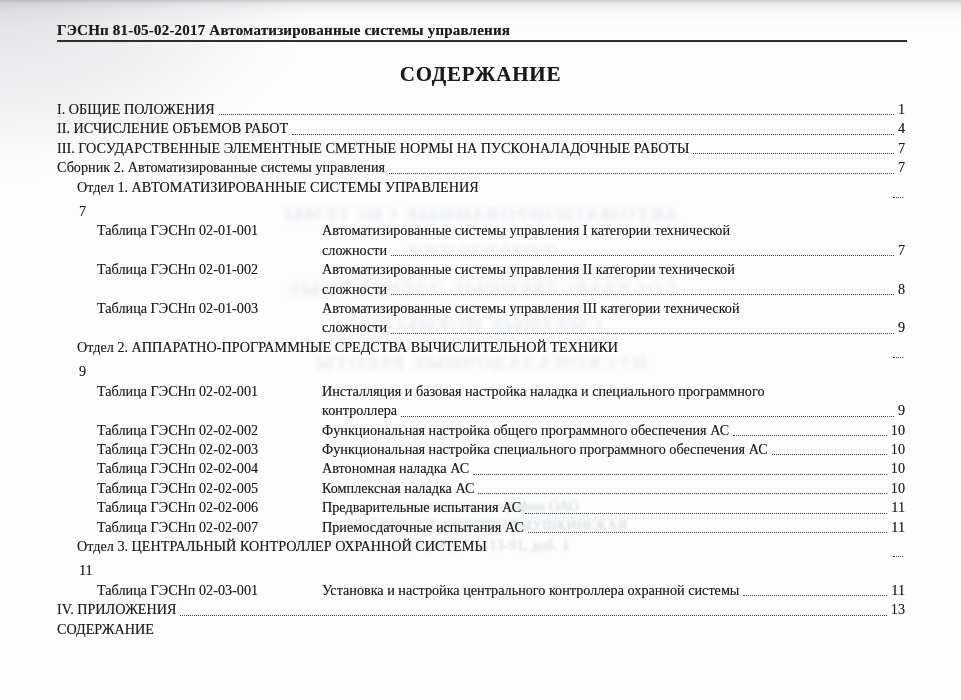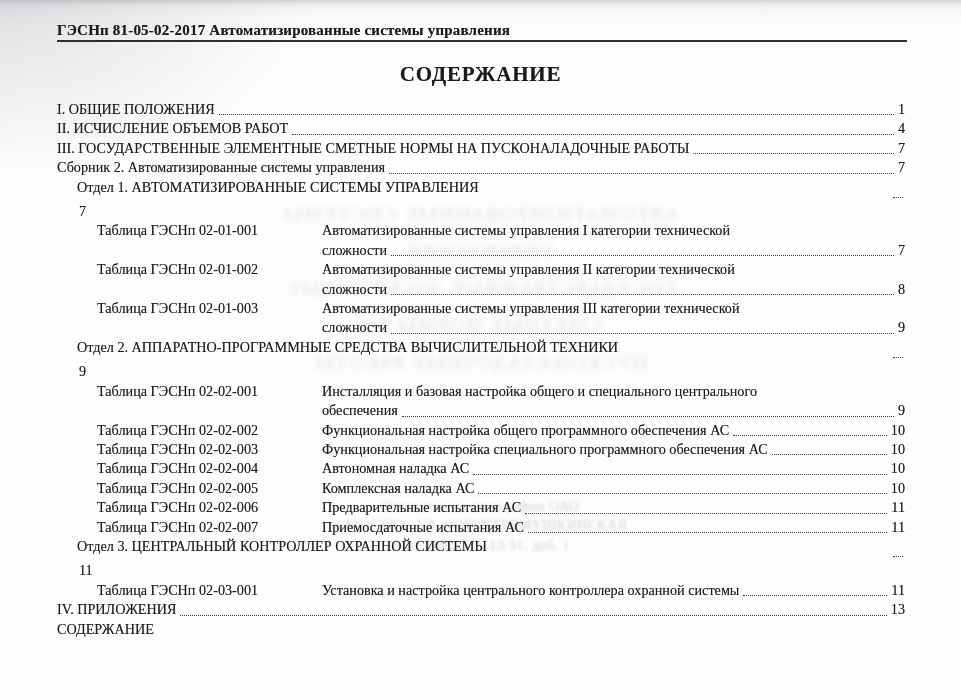--- a/index.html
+++ b/index.html
@@ -120,24 +120,24 @@
         <span class="leader"></span>
         <span class="page-num">9</span>
       </div>
       <div class="toc-row lvl-1">
         <span class="toc-text">Отдел 2. АППАРАТНО-ПРОГРАММНЫЕ СРЕДСТВА ВЫЧИСЛИТЕЛЬНОЙ ТЕХНИКИ</span>
         <span class="leader"></span>
         <span class="page-num">9</span>
       </div>
       <div class="toc-row tbl">
         <span class="toc-label">Таблица ГЭСНп 02-02-001</span>
-        <span class="toc-text">Инсталляция и базовая настройка общего и специального центрального</span>
-      </div>
-      <div class="toc-row cont">
-        <span class="toc-text">обеспечения</span>
+        <span class="toc-text">Инсталляция и базовая настройка наладка и специального программного</span>
+      </div>
+      <div class="toc-row cont">
+        <span class="toc-text">контроллера</span>
         <span class="leader"></span>
         <span class="page-num">9</span>
       </div>
       <div class="toc-row tbl">
         <span class="toc-label">Таблица ГЭСНп 02-02-002</span>
         <span class="toc-text">Функциональная настройка общего программного обеспечения АС</span>
         <span class="leader"></span>
         <span class="page-num">10</span>
       </div>
       <div class="toc-row tbl">

